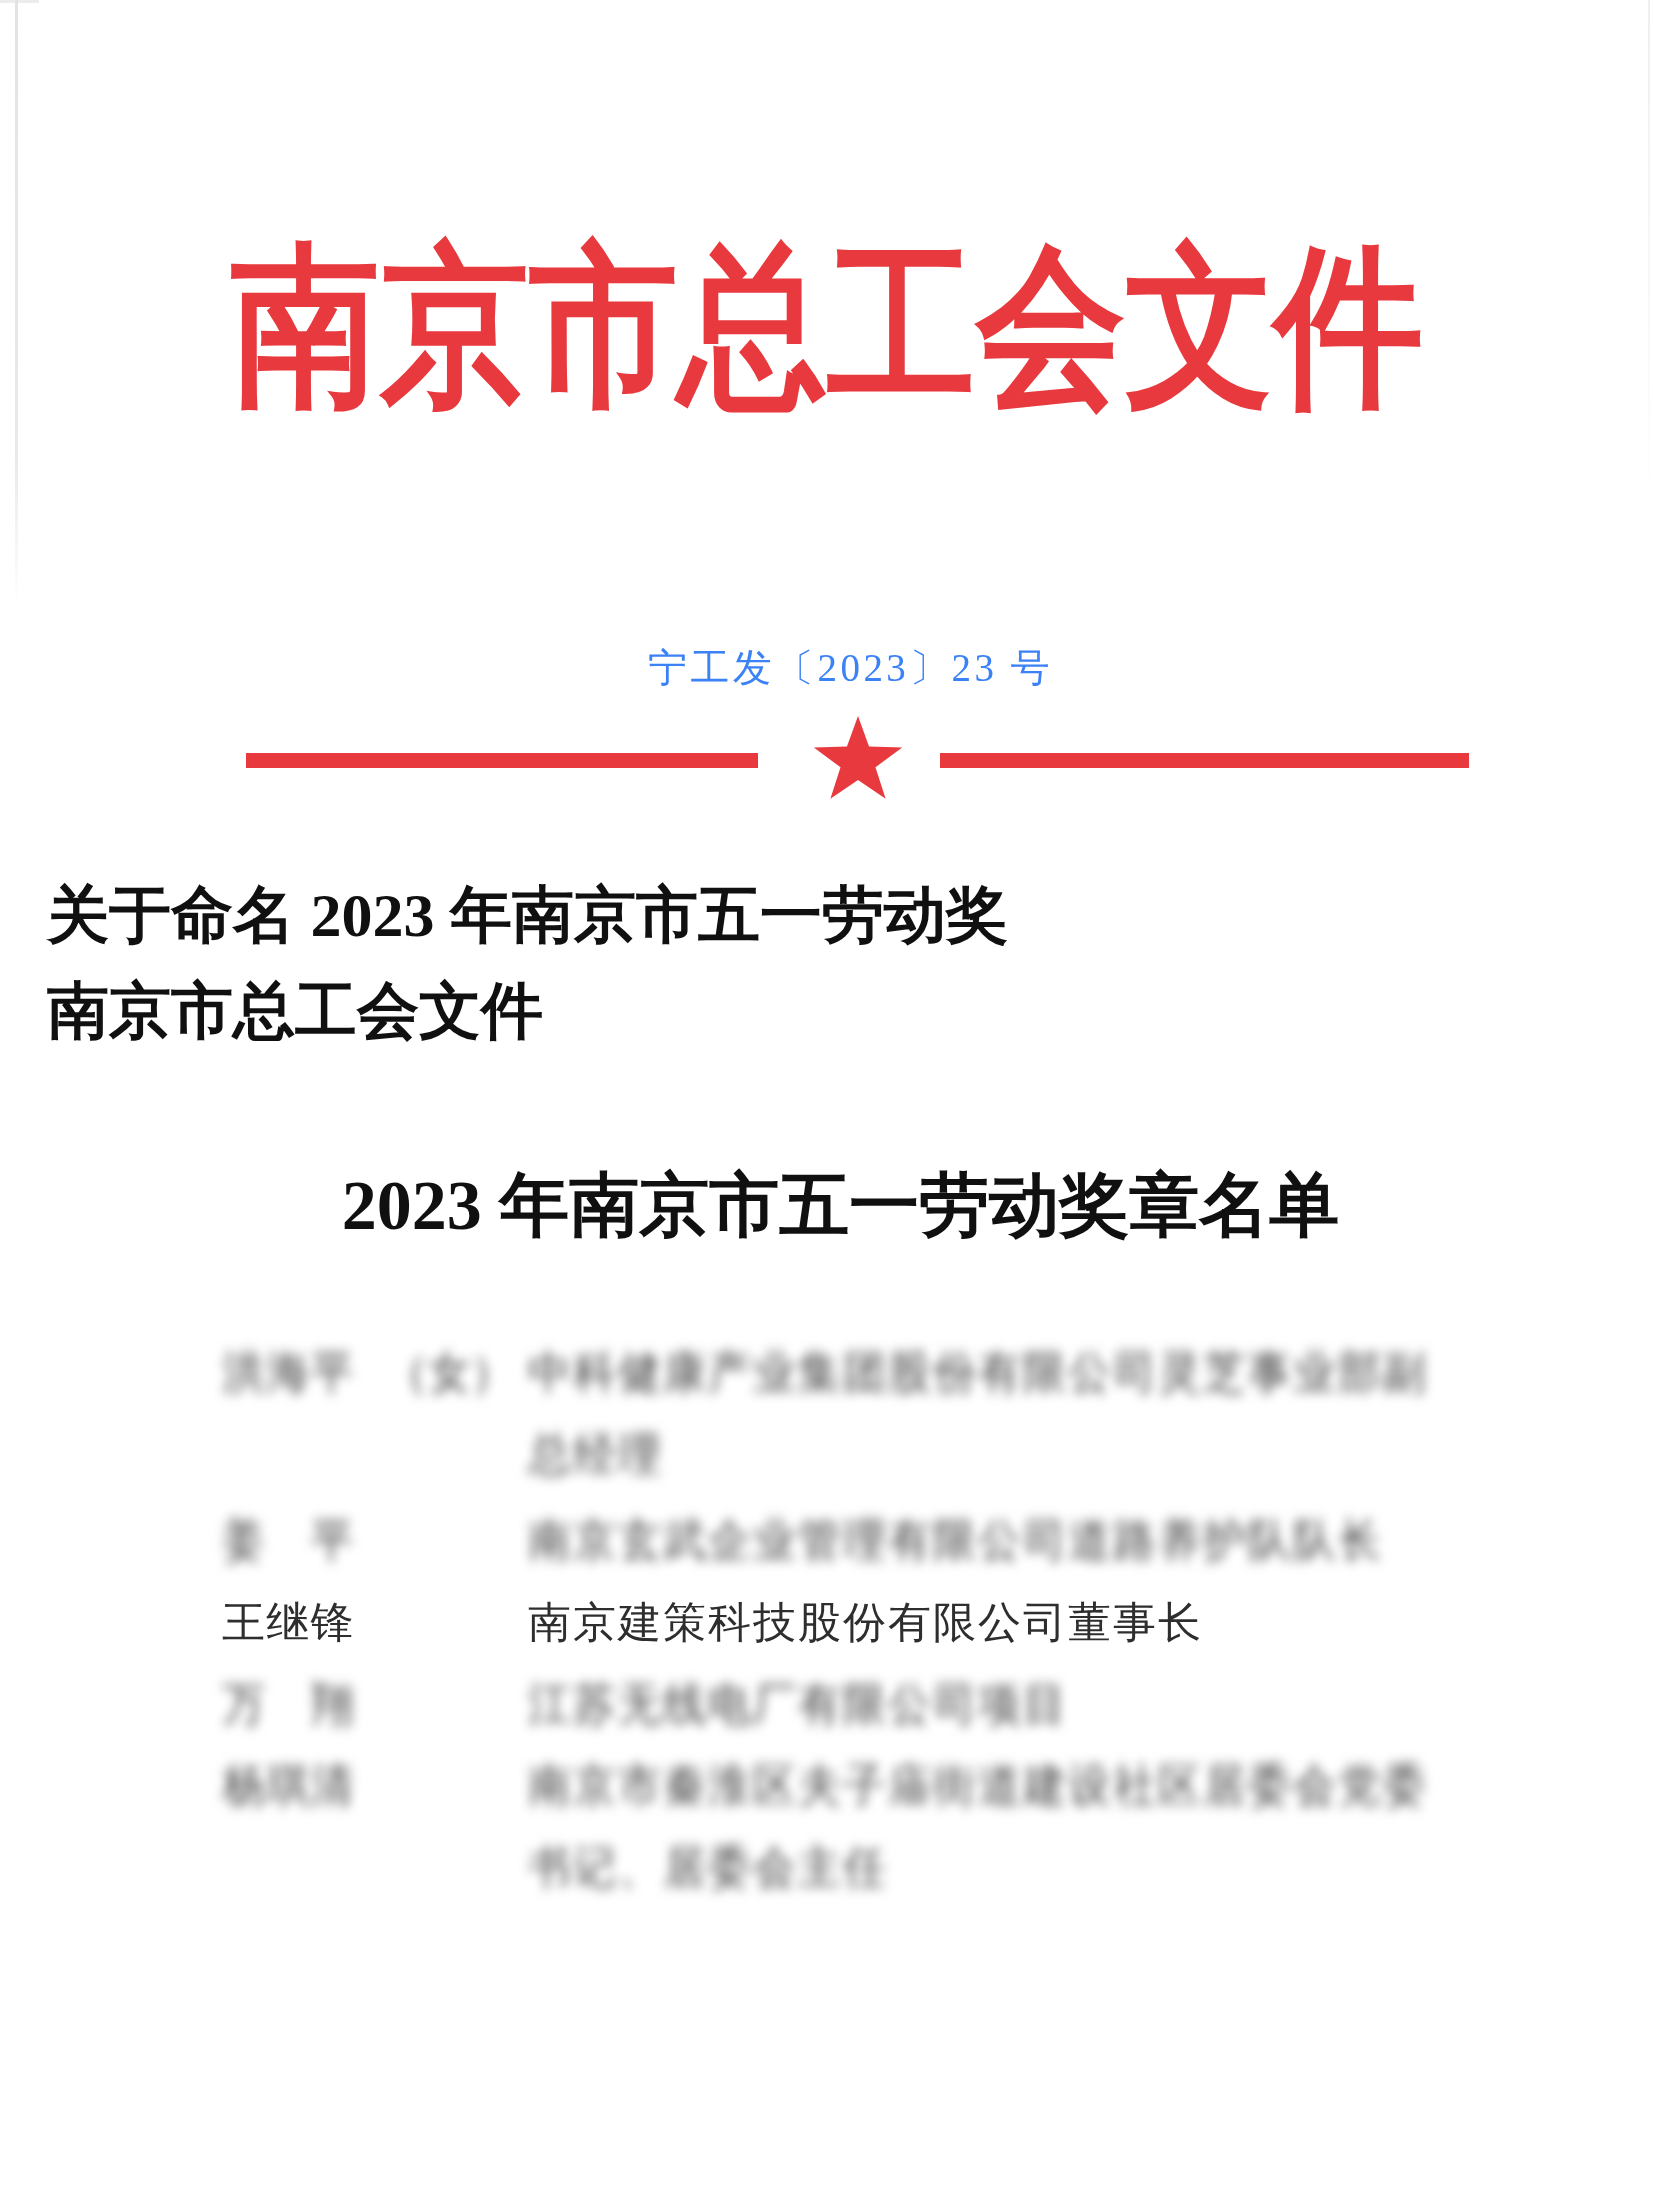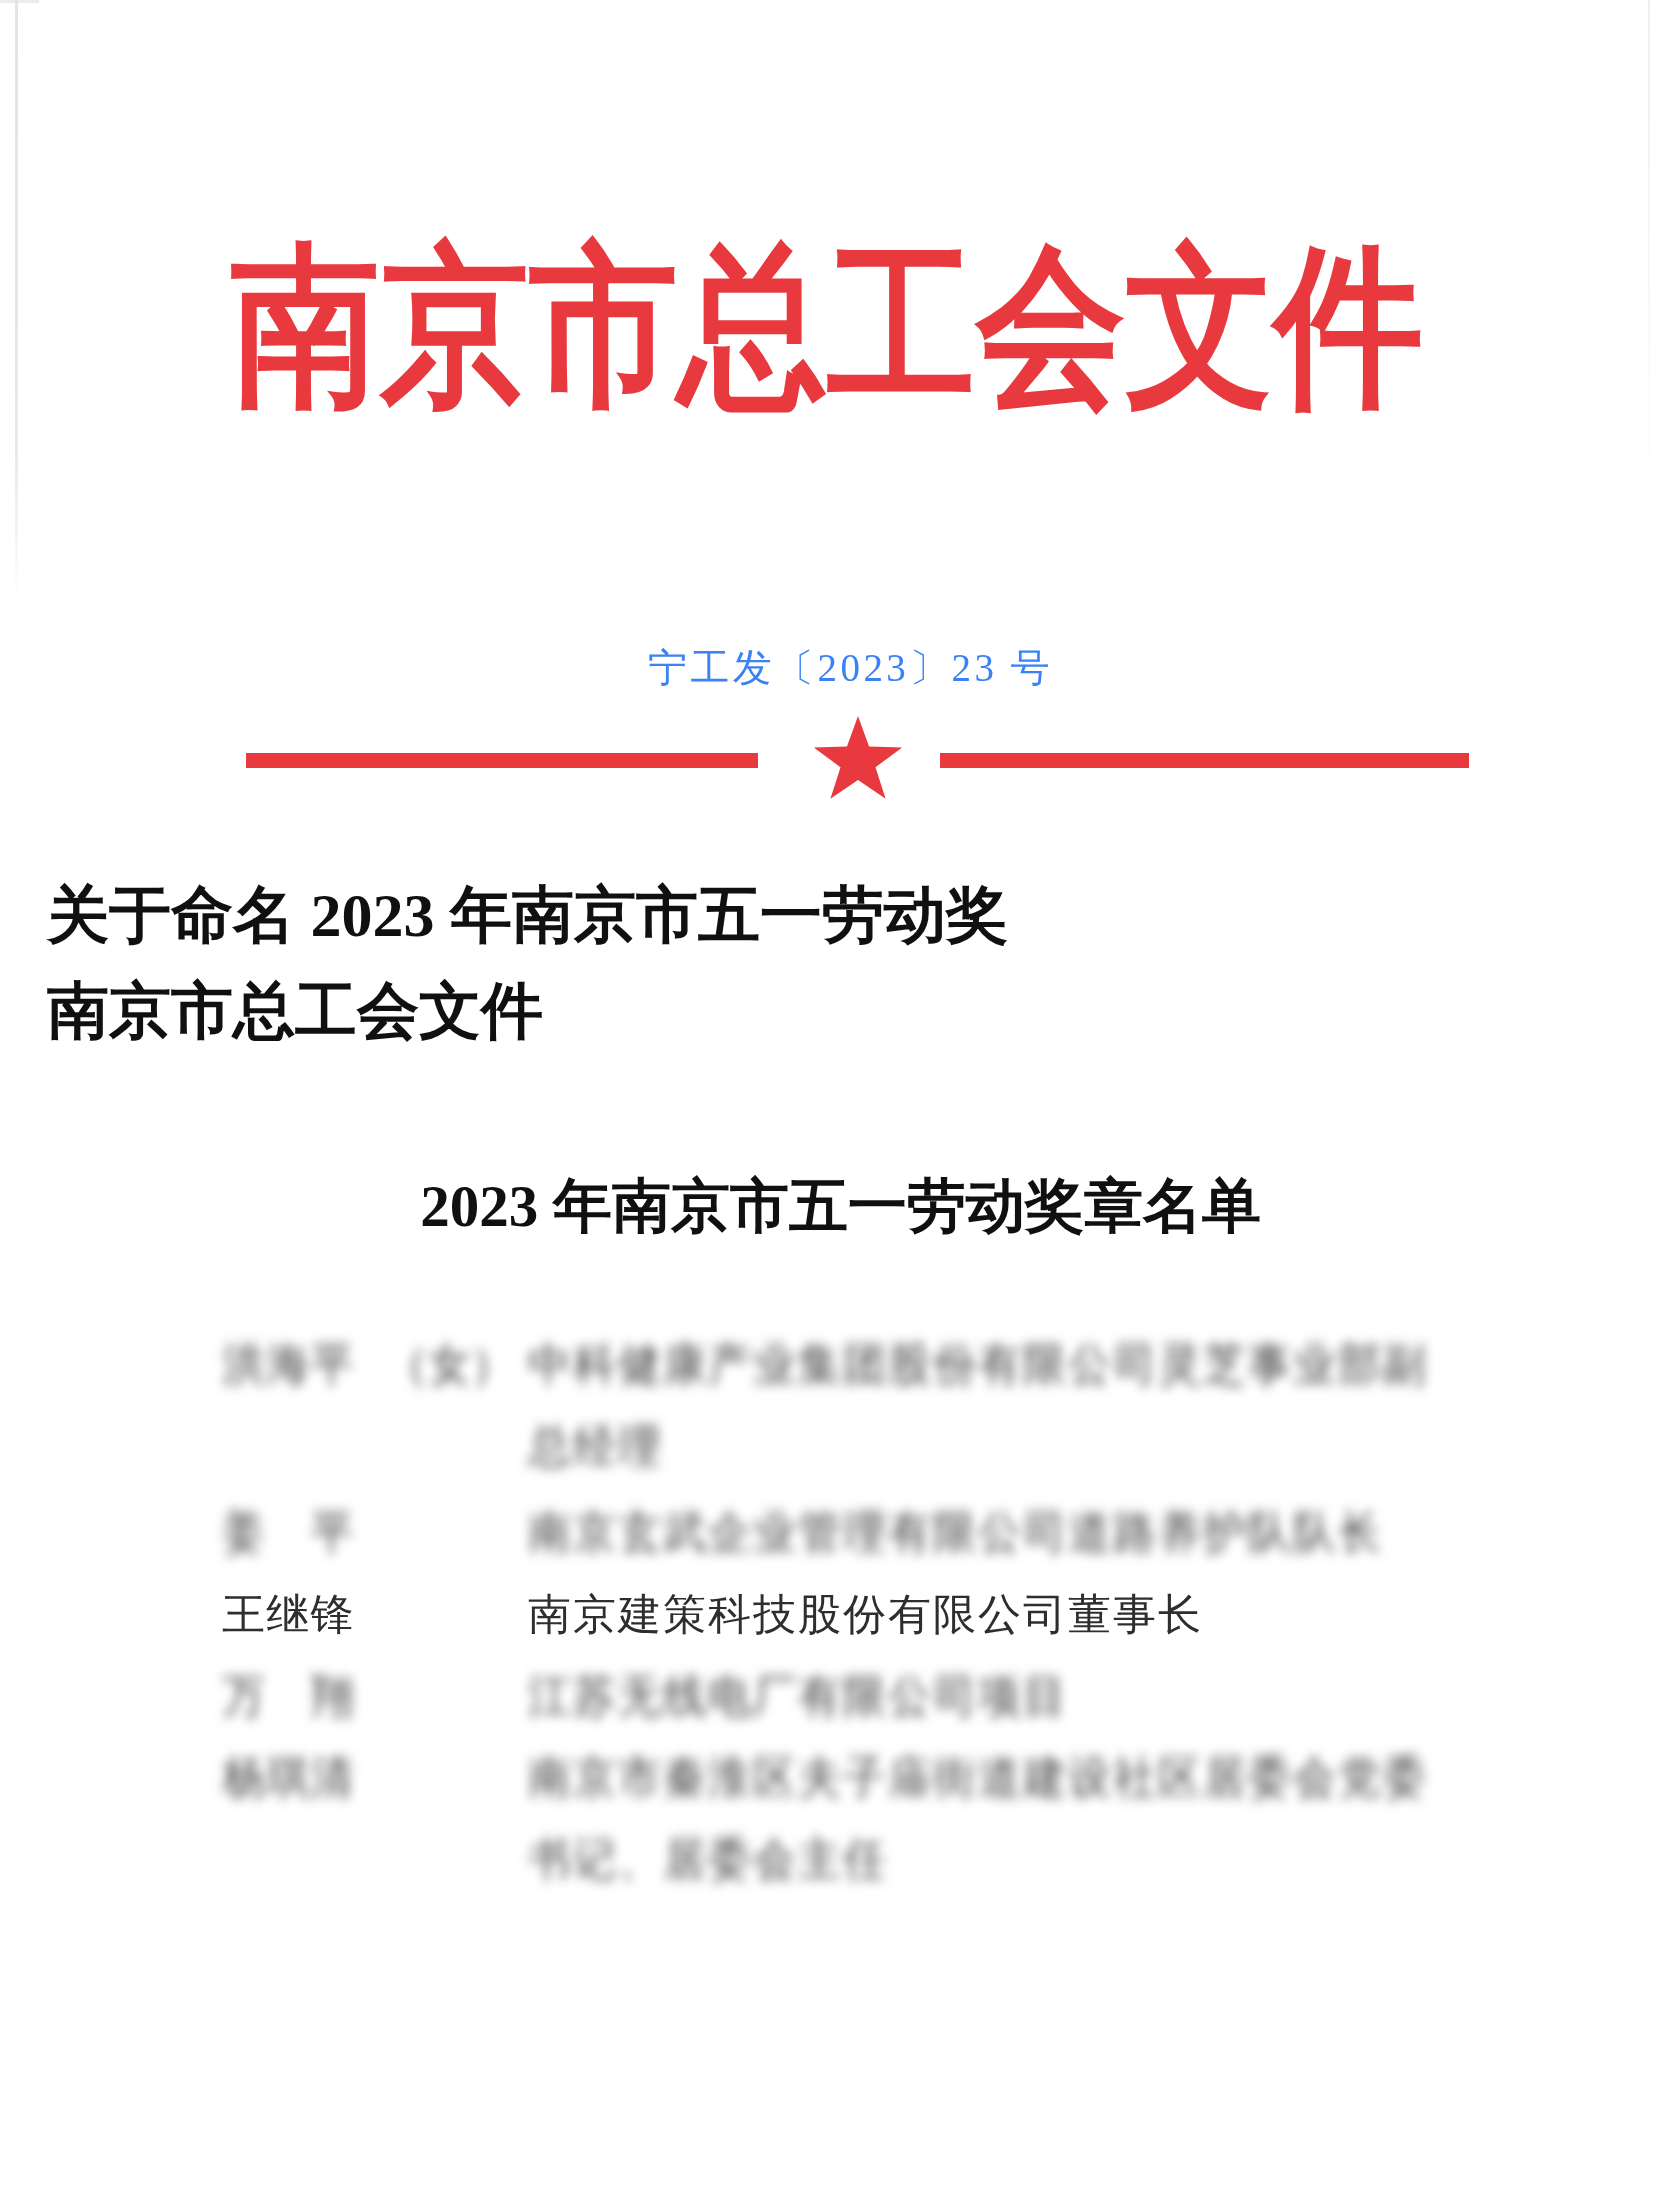--- a/index.html
+++ b/index.html
@@ -54,25 +54,25 @@
     padding-left:47px;
     text-align:left;
     font-size:62px;line-height:96px;font-weight:bold;
     color:#101010;white-space:nowrap;
   }
   
   .section-title{
     position:absolute;left:0;right:0;top:1169px;
     padding-left:27px;
     text-align:center;
-    font-size:59px;line-height:74px;font-weight:bold;
+    font-size:70px;line-height:74px;font-weight:bold;
     color:#101010;white-space:nowrap;
   }
   
-  .list{position:absolute;left:0;top:0;width:100%;height:100%;}
+  .list{position:absolute;left:0;top:8px;width:100%;height:100%;}
   .line{
     position:absolute;left:0;width:100%;height:65px;
     font-size:43px;line-height:65px;color:#2e2e2e;white-space:nowrap;
   }
   .line .nm{position:absolute;left:222px;letter-spacing:1.3px;}
   .line .gd{position:absolute;left:385px;}
   .line .ds{position:absolute;left:528px;letter-spacing:2px;}
   .line.blurred{
     color:#3c3c3c;
     filter:blur(5.4px);

